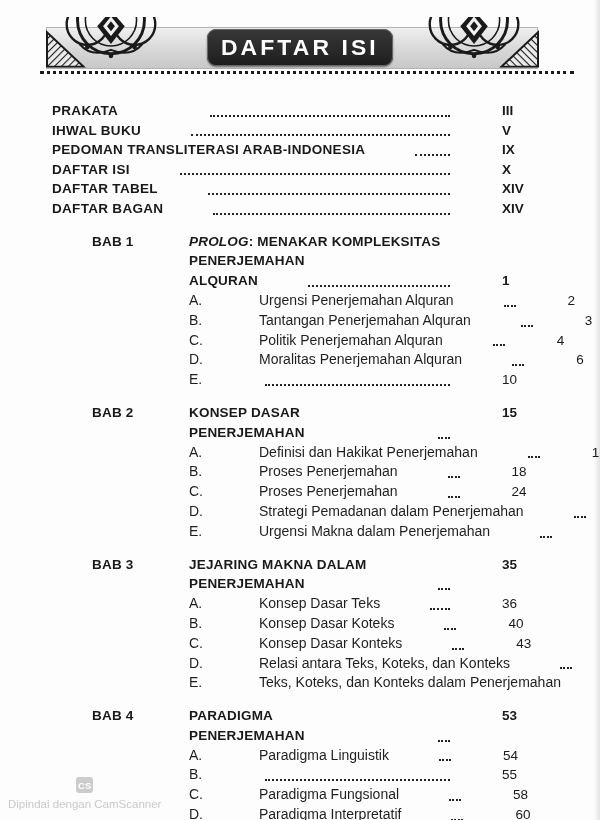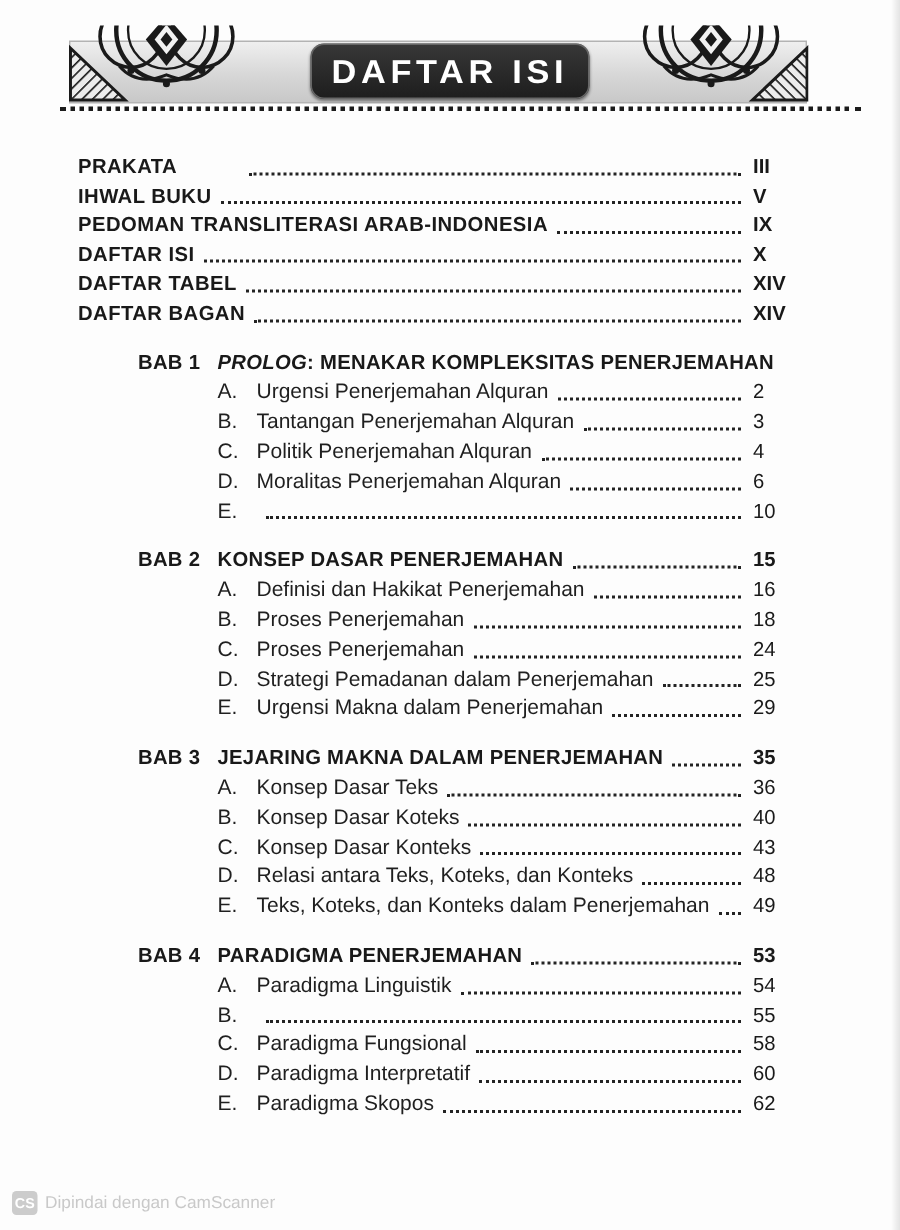--- a/index.html
+++ b/index.html
@@ -35,42 +35,42 @@
     color:#ffffff;font-size:22px;font-weight:bold;letter-spacing:3px;
     transform:scaleX(1.04);white-space:nowrap;
   }
   .dotrule{
     position:absolute;top:71px;left:40px;right:26px;height:0;
     border-top:3px dotted #1b1b1b;
   }
 
   
   #toc{position:absolute;top:101px;left:52px;right:64px;font-size:13.5px;}
-  .row{display:flex;line-height:19.6px;}
+  .row{display:flex;line-height:19.6px;gap:44px;}
   .bold{font-weight:bold;}
   .bab{width:53px;flex:none;font-weight:bold;letter-spacing:.2px;}
   .ttl{font-weight:bold;letter-spacing:.2px;}
   .letter{width:26px;flex:none;font-size:14px;color:#1f1f1f;}
   .itxt{font-size:14px;color:#1f1f1f;white-space:nowrap;}
   .lbl{letter-spacing:.3px;white-space:nowrap;}
   .dots{
     flex:1 1 auto;height:0;align-self:flex-end;
     border-bottom:2px dotted #232323;
     margin:0 4px 4px 6px;min-width:12px;
   }
   .pg{flex:none;width:34px;padding-left:4px;white-space:nowrap;}
   .front .row:first-child .dots{margin-left:48px;}
   .chapter{margin-top:13px;}
   .chapter .row{line-height:19.8px;padding-left:40px;}
 
   
   .cam{
     position:absolute;left:8px;bottom:10px;
     display:flex;align-items:center;gap:5px;
-    color:#c9c9c9;font-size:11.5px;
+    color:#c9c9c9;font-size:11.5px;flex-direction:column;
   }
   .cs{
     width:17px;height:16px;flex:none;border-radius:3px;
     background:#cccccc;color:#ffffff;
     font-size:9.5px;font-weight:bold;
     display:flex;align-items:center;justify-content:center;
   }
 </style>
 </head>
 <body>
@@ -158,20 +158,26 @@
           <span class="pg bold">XIV</span>
         </div>
       </div>
       <div class="chapter">
         <div class="row">
           <span class="bab">BAB 1</span>
           <span class="ttl"><i>PROLOG</i><span>: MENAKAR KOMPLEKSITAS PENERJEMAHAN</span></span>
         </div>
         <div class="row">
           <span class="bab"></span>
+          <span class="ttl">ALQURAN</span>
+          <span class="dots"></span>
+          <span class="pg bold">1</span>
+        </div>
+        <div class="row">
+          <span class="bab"></span>
           <span class="letter">A.</span>
           <span class="itxt">Urgensi Penerjemahan Alquran</span>
           <span class="dots"></span>
           <span class="pg">2</span>
         </div>
         <div class="row">
           <span class="bab"></span>
           <span class="letter">B.</span>
           <span class="itxt">Tantangan Penerjemahan Alquran</span>
           <span class="dots"></span>

